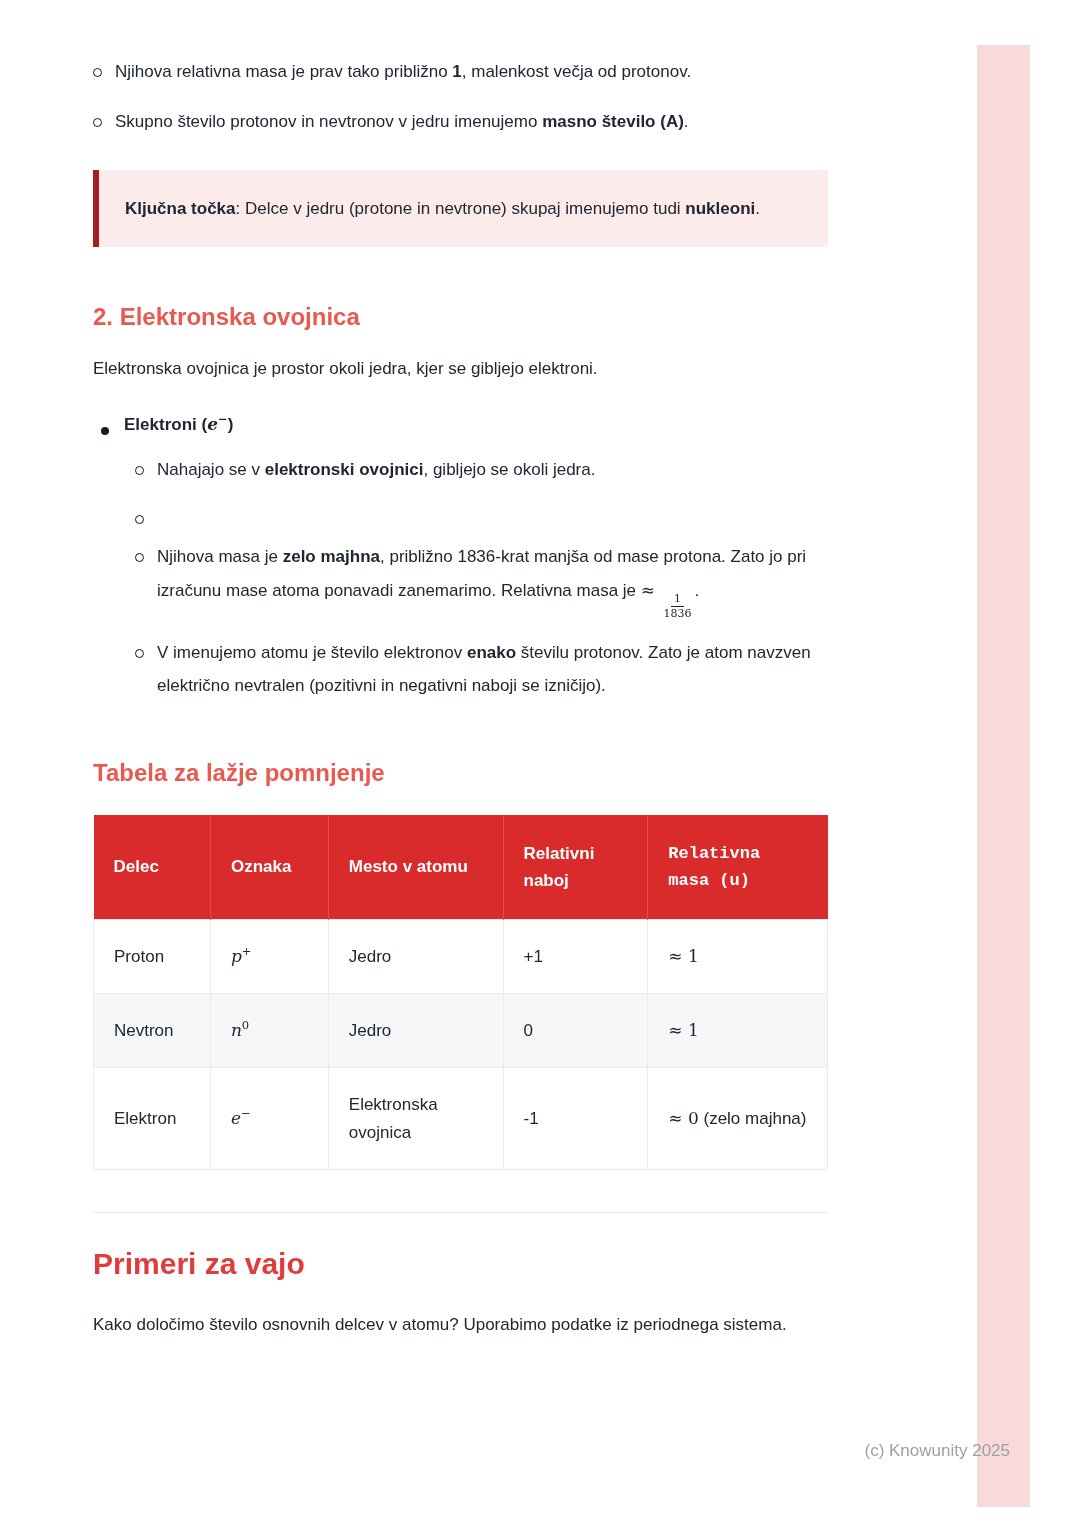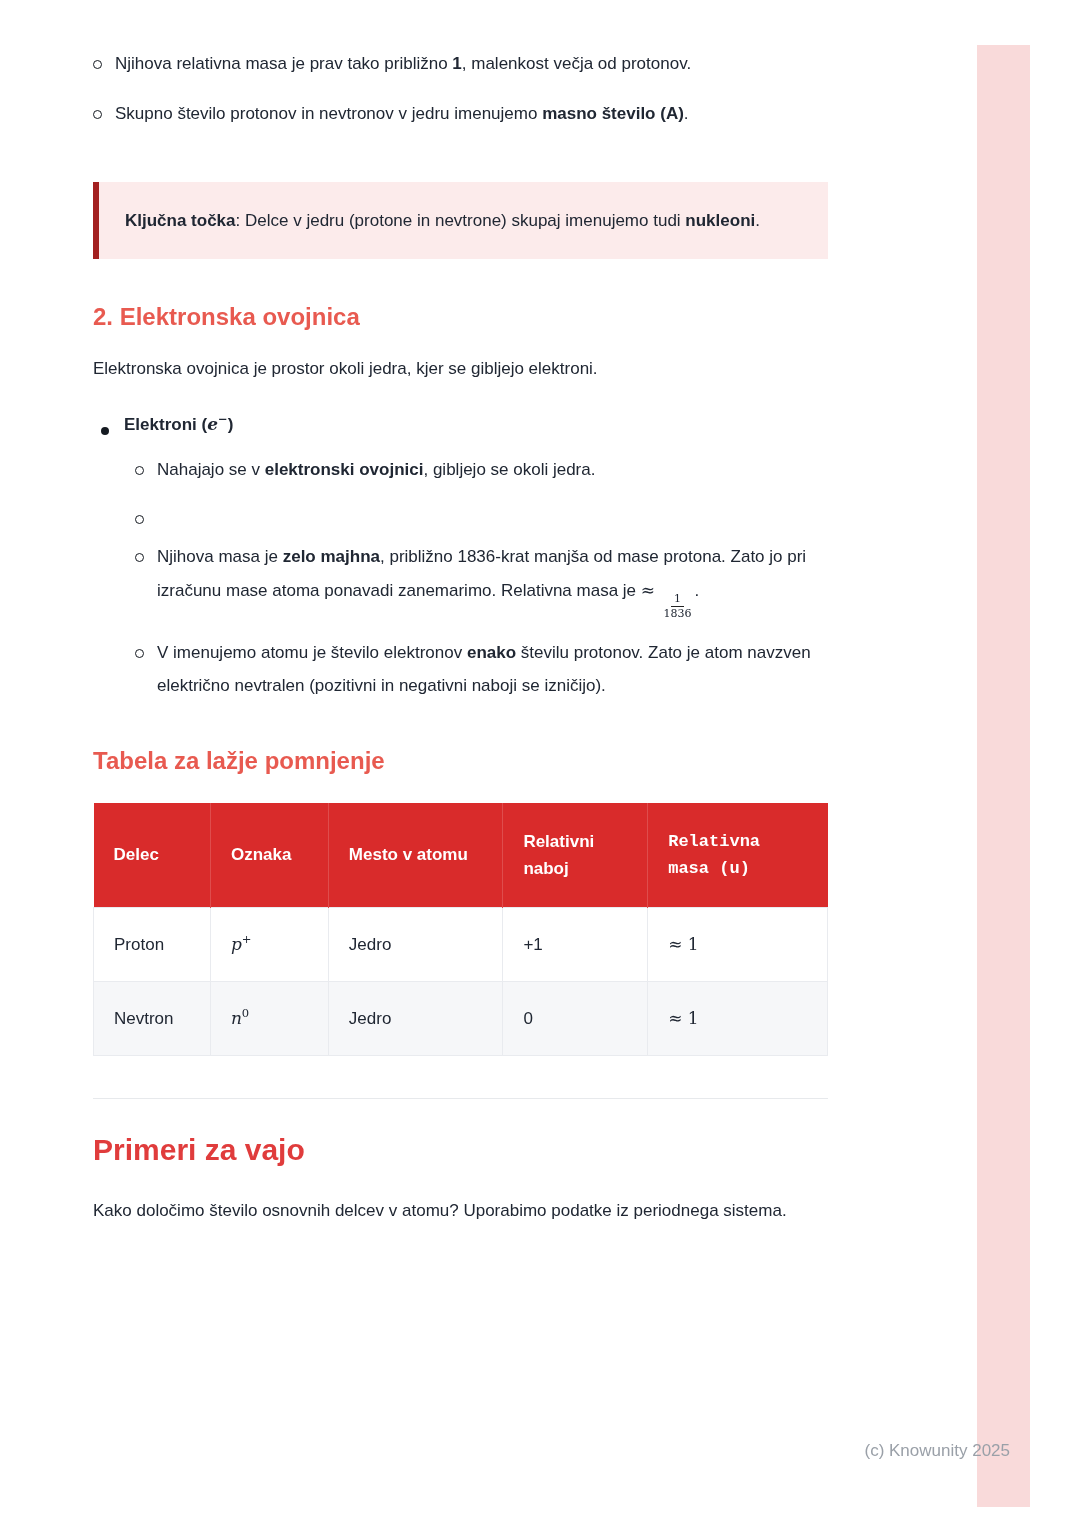--- a/index.html
+++ b/index.html
@@ -16,33 +16,33 @@
   *{box-sizing:border-box;}
   html,body{margin:0;padding:0;}
   body{
     width:1080px;height:1528px;position:relative;overflow:hidden;
     background:#ffffff;color:var(--text);
     font-family:"Liberation Sans","DejaVu Sans",sans-serif;
     font-size:17px;
   }
   .strip{position:absolute;top:45px;right:50px;width:53px;height:1462px;background:var(--strip-pink);}
   .watermark{position:absolute;top:1441px;right:70px;font-size:17px;color:var(--muted);white-space:nowrap;}
-  .content{position:absolute;left:93px;top:4px;width:735px;}
+  .content{position:absolute;left:93px;top:12px;width:735px;}
 
   .bullets{margin-top:44px;}
   .bullet{display:flex;align-items:flex-start;margin-bottom:17px;}
   .bullet:last-child{margin-bottom:0;}
   .marker-hollow{flex:0 0 auto;width:9px;height:9px;border:1.5px solid #151a21;border-radius:50%;margin:12px 13px 0 0;}
   .marker-solid{flex:0 0 auto;width:8px;height:8px;border-radius:50%;background:#151a21;margin:13px 15px 0 0;}
   .txt{line-height:1.92;}
 
-  .callout{margin-top:52px;background:var(--callout-bg);border-left:6px solid var(--callout-border);
+  .callout{margin-top:32px;background:var(--callout-bg);border-left:6px solid var(--callout-border);
     padding:22px 26px;line-height:1.95;text-align:justify;}
 
-  h3.section{margin:44px 0 0;font-size:24px;font-weight:700;color:var(--heading-salmon);}
+  h3.section{margin:56px 0 0;font-size:24px;font-weight:700;color:var(--heading-salmon);}
   .para{margin-top:22px;line-height:1.92;}
 
   .l1-bullet{display:flex;align-items:center;margin-top:22px;padding-left:8px;}
   .l1-label{font-weight:700;line-height:1.92;}
   .sub-bullets{margin-top:12px;padding-left:42px;}
 
   .table-wrap{margin-top:28px;}
   table{border-collapse:collapse;width:100%;font-size:17px;}
   thead th{background:var(--accent-red);color:#fff;text-align:left;font-weight:700;
     padding:25px 20px;line-height:1.6;vertical-align:middle;border-right:1px solid rgba(255,255,255,0.16);}
@@ -144,20 +144,27 @@
           <td><span>+1</span></td>
           <td><span class="math">≈ 1</span></td>
         </tr>
         <tr>
           <td><span>Nevtron</span></td>
           <td><span class="i math">n</span><sup class="math">0</sup></td>
           <td><span>Jedro</span></td>
           <td><span>0</span></td>
           <td><span class="math">≈ 1</span></td>
         </tr>
+        <tr>
+          <td><span>Elektron</span></td>
+          <td><span class="i math">e</span><sup class="math">−</sup></td>
+          <td><span>Elektronska ovojnica</span></td>
+          <td><span>-1</span></td>
+          <td><span class="math">≈ 0</span><span> (zelo majhna)</span></td>
+        </tr>
       </tbody>
     </table>
   </div>
 
   <hr class="divider">
 
   <h2 class="practice">Primeri za vajo</h2>
 
   <p class="para justify">Kako določimo število osnovnih delcev v atomu? Uporabimo podatke iz periodnega sistema.</p>
 

